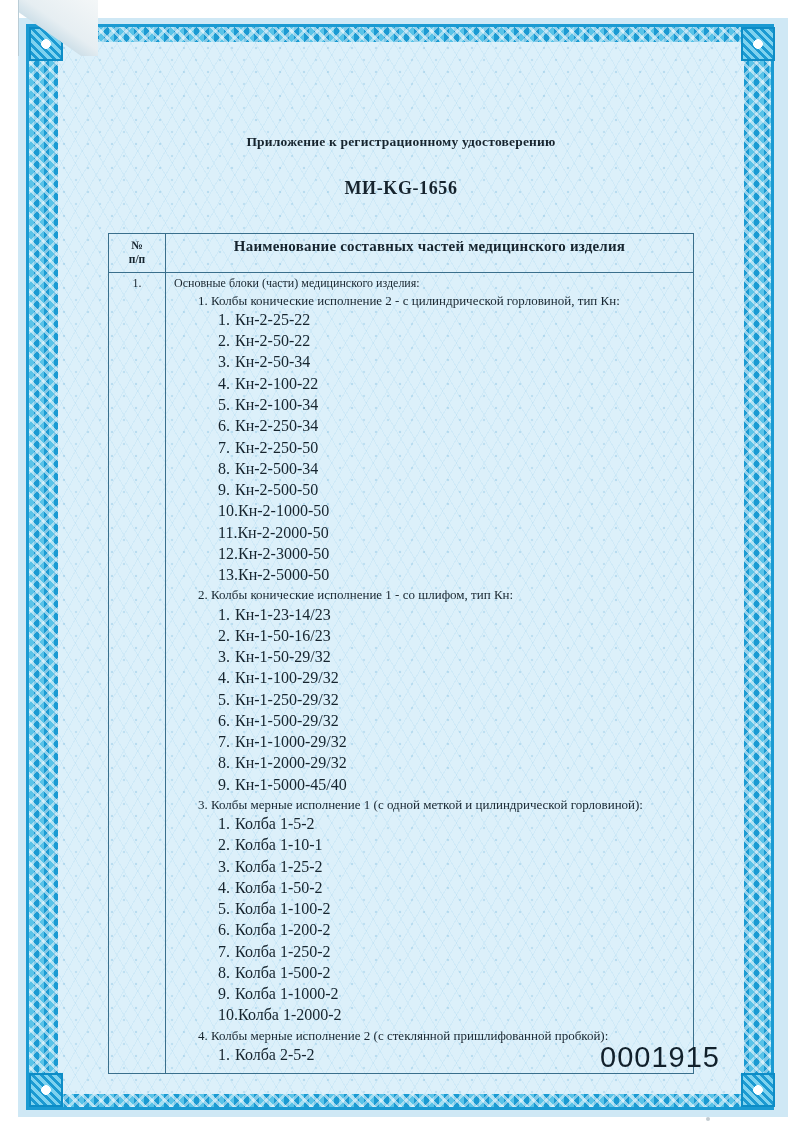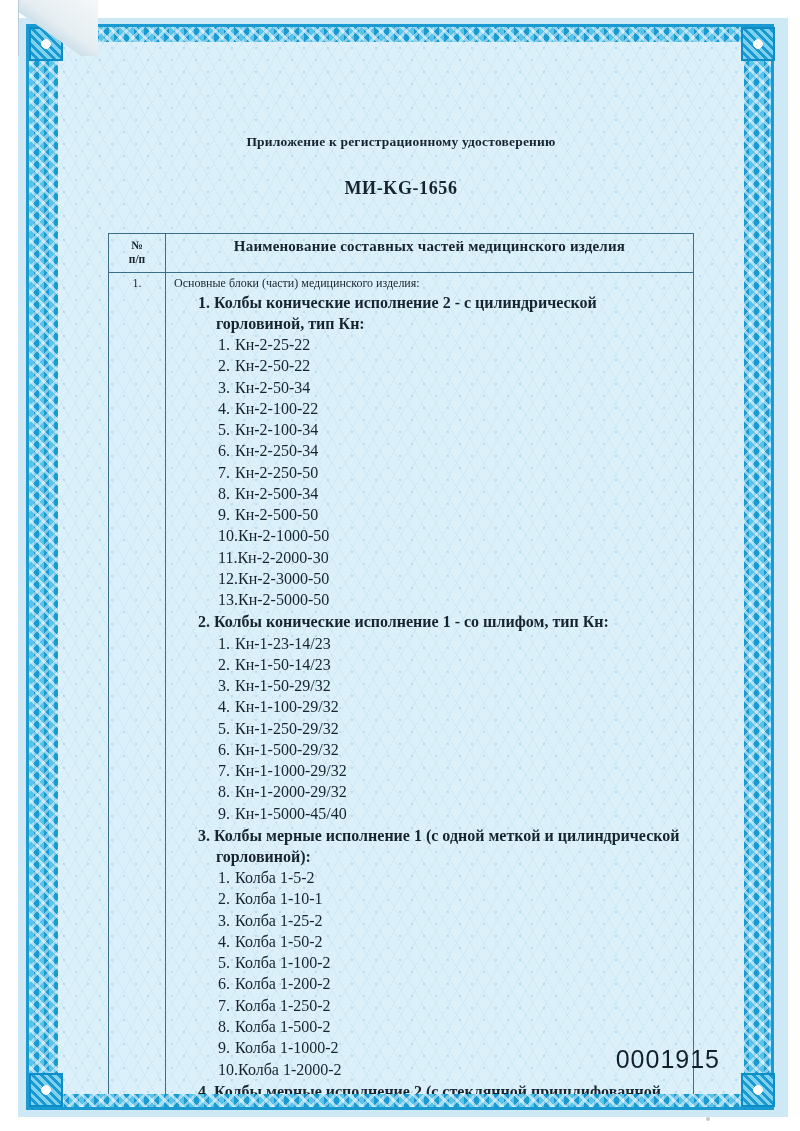--- a/index.html
+++ b/index.html
@@ -179,22 +179,22 @@
     font-size: 12px;
   }
   .lead {
     font-size: 12px;
     margin: 0 0 1px 0;
   }
   .grp {
     margin-left: 24px;
   }
   .grp-title {
-    font-weight: bold;
-    font-size: 16px;
+    font-weight: normal;
+    font-size: 13px;
     line-height: 1.32;
     margin-top: 1px;
     text-indent: -18px;
     padding-left: 18px;
   }
   .grp-items {
     margin: 0 0 0 20px;
     padding: 0;
     list-style: none;
   }
@@ -206,21 +206,21 @@
   .grp-items li .idx {
     display: inline-block;
     min-width: 17px;
     text-align: left;
   }
 
   .serial {
     position: absolute;
     right: 24px;
     bottom: 20px;
-    font-size: 25px;
+    font-size: 29px;
     letter-spacing: 1px;
     color: #11202b;
     font-family: "Liberation Sans", sans-serif;
   }
 
   
   .speck {
     position: absolute;
     background: rgba(110,150,170,.35);
     border-radius: 50%;
@@ -281,34 +281,34 @@
                   <li><span class="idx">1.</span><span>Кн-2-25-22</span></li>
                   <li><span class="idx">2.</span><span>Кн-2-50-22</span></li>
                   <li><span class="idx">3.</span><span>Кн-2-50-34</span></li>
                   <li><span class="idx">4.</span><span>Кн-2-100-22</span></li>
                   <li><span class="idx">5.</span><span>Кн-2-100-34</span></li>
                   <li><span class="idx">6.</span><span>Кн-2-250-34</span></li>
                   <li><span class="idx">7.</span><span>Кн-2-250-50</span></li>
                   <li><span class="idx">8.</span><span>Кн-2-500-34</span></li>
                   <li><span class="idx">9.</span><span>Кн-2-500-50</span></li>
                   <li><span class="idx">10.</span><span>Кн-2-1000-50</span></li>
-                  <li><span class="idx">11.</span><span>Кн-2-2000-30</span></li>
+                  <li><span class="idx">11.</span><span>Кн-2-2000-50</span></li>
                   <li><span class="idx">12.</span><span>Кн-2-3000-50</span></li>
                   <li><span class="idx">13.</span><span>Кн-2-5000-50</span></li>
                 </ul>
               </div>
 
               <div class="grp">
                 <div class="grp-title">
                   <span>2.</span>
                   <span>Колбы конические исполнение 1 - со шлифом, тип Кн:</span>
                 </div>
                 <ul class="grp-items">
                   <li><span class="idx">1.</span><span>Кн-1-23-14/23</span></li>
-                  <li><span class="idx">2.</span><span>Кн-1-50-14/23</span></li>
+                  <li><span class="idx">2.</span><span>Кн-1-50-16/23</span></li>
                   <li><span class="idx">3.</span><span>Кн-1-50-29/32</span></li>
                   <li><span class="idx">4.</span><span>Кн-1-100-29/32</span></li>
                   <li><span class="idx">5.</span><span>Кн-1-250-29/32</span></li>
                   <li><span class="idx">6.</span><span>Кн-1-500-29/32</span></li>
                   <li><span class="idx">7.</span><span>Кн-1-1000-29/32</span></li>
                   <li><span class="idx">8.</span><span>Кн-1-2000-29/32</span></li>
                   <li><span class="idx">9.</span><span>Кн-1-5000-45/40</span></li>
                 </ul>
               </div>
 

